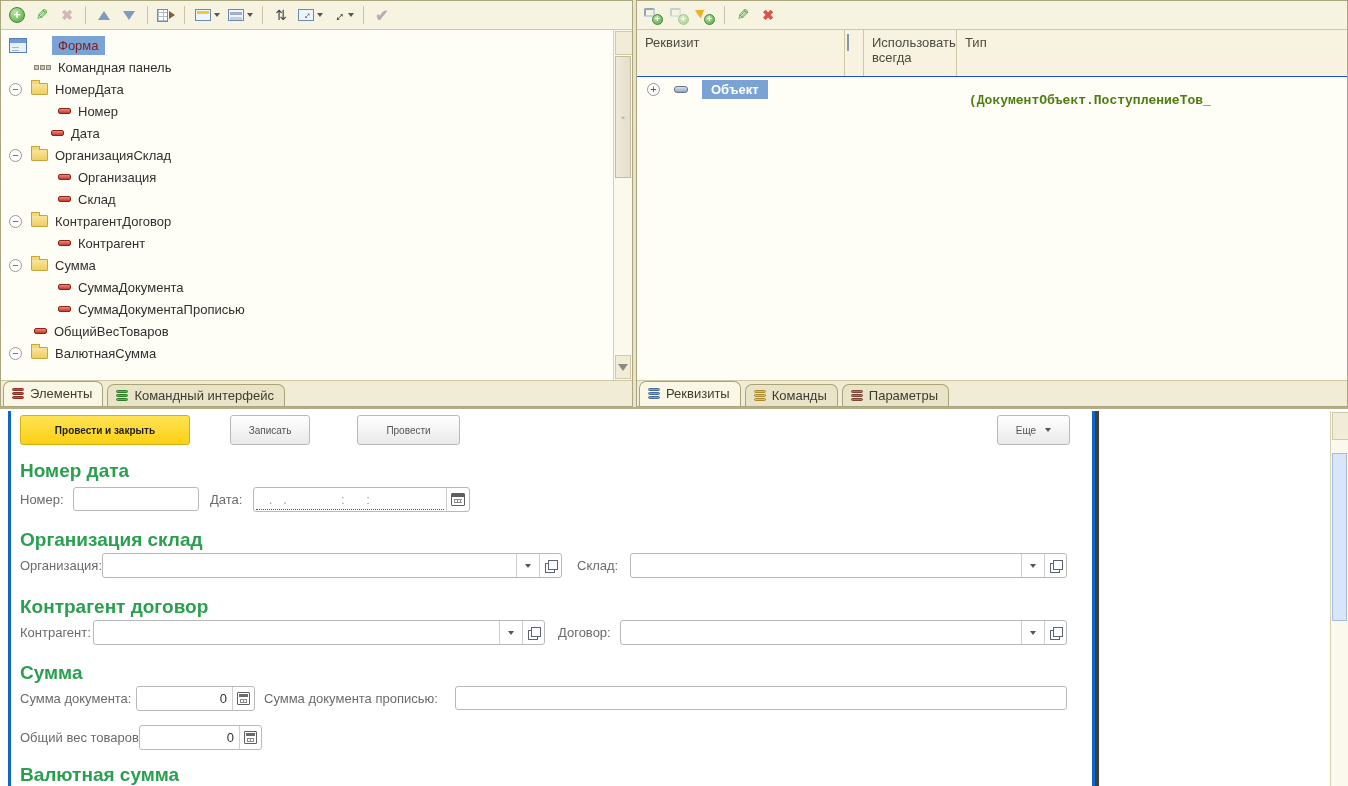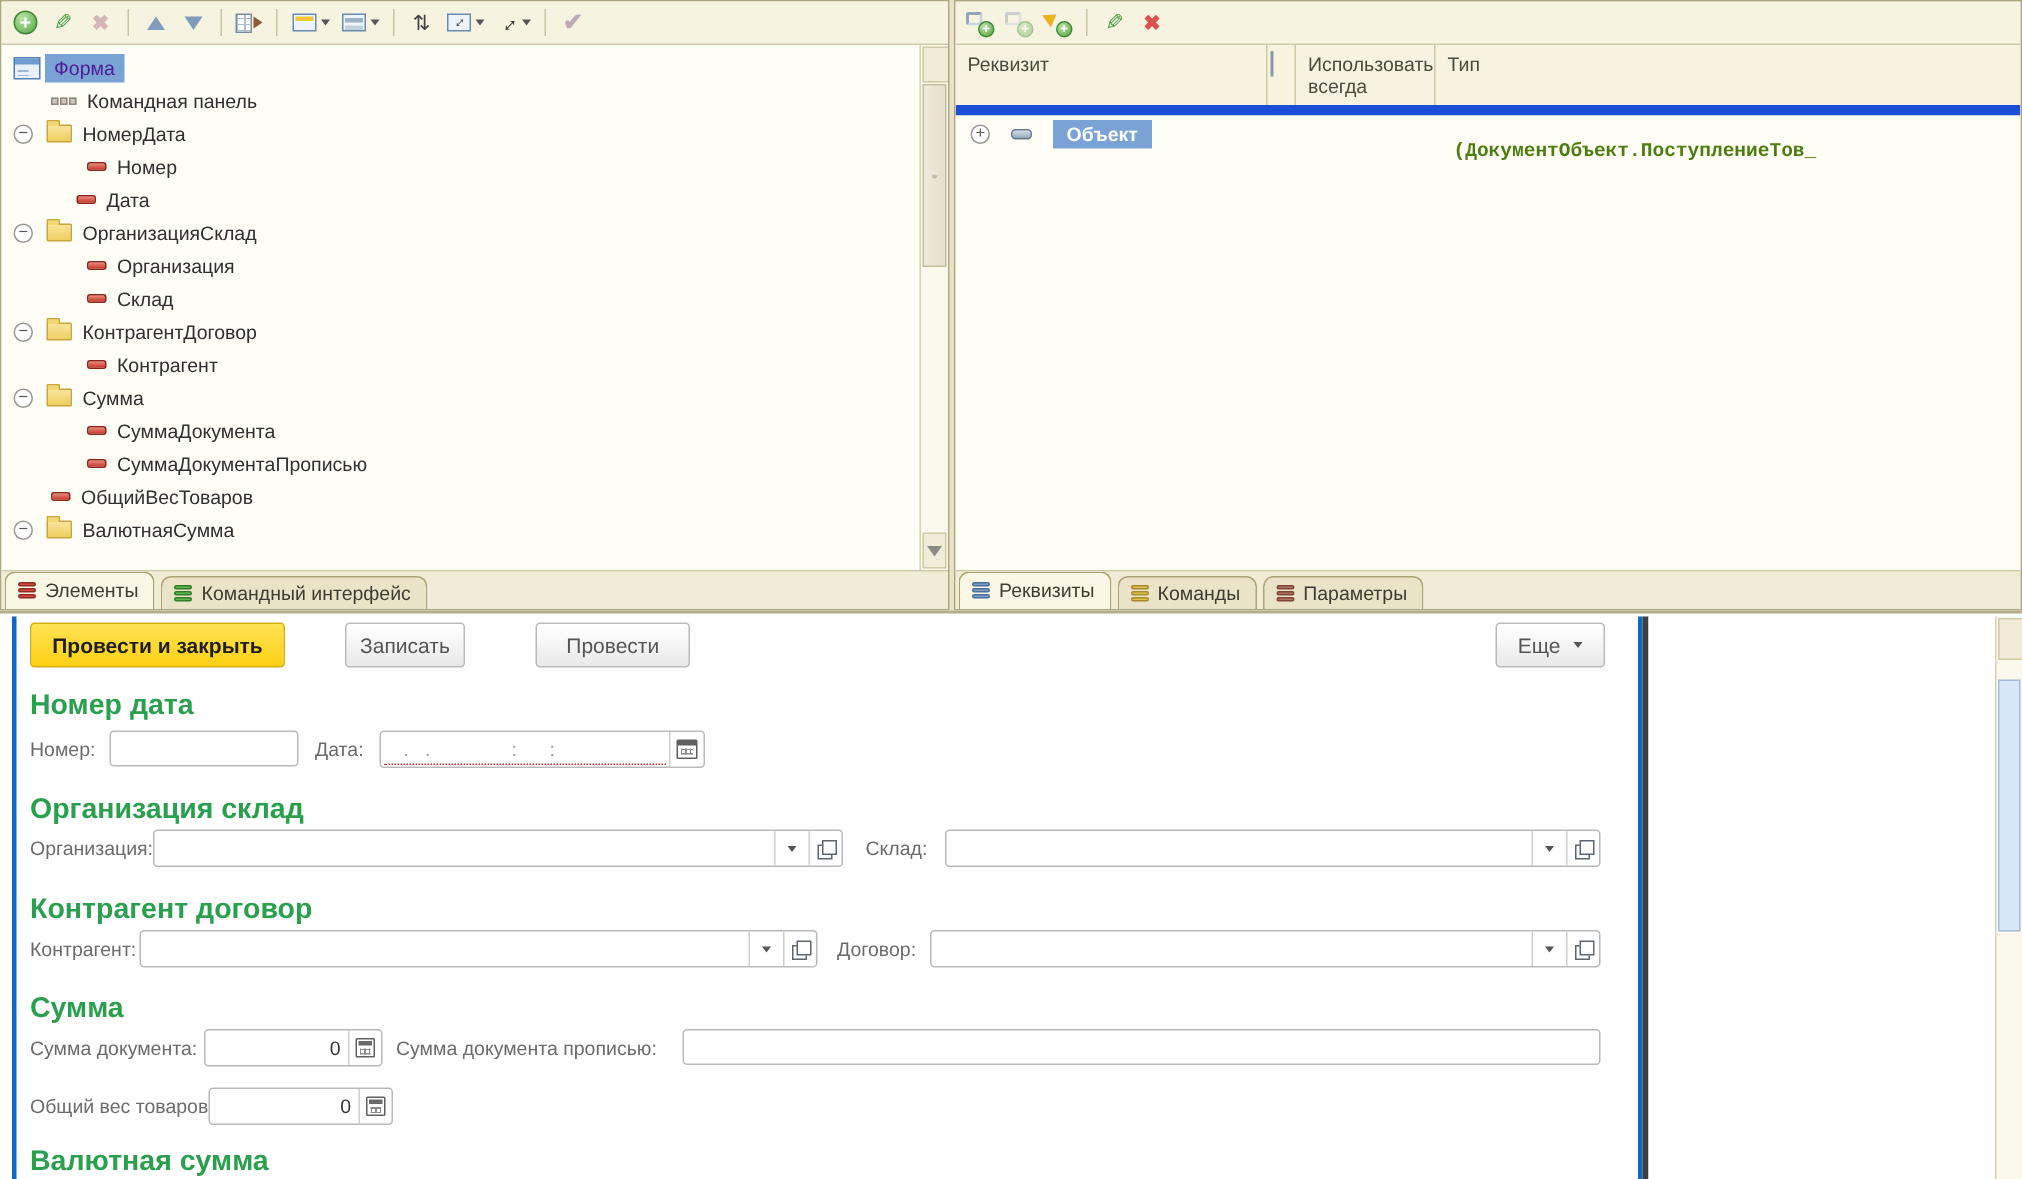--- a/index.html
+++ b/index.html
@@ -55,21 +55,21 @@
   .folder::before { content:""; position:absolute; left:-1px; top:-4px; width:7px; height:3px; background:#f3d876; border:1px solid #c8a43c; border-bottom:none; border-radius:1px 1px 0 0; }
   .dash-red { width:13px; height:6px; border-radius:2px; background:linear-gradient(#ec8a7e,#c83a2c); border:1px solid #8e2317; }
   .dash-gray { width:14px; height:7px; border-radius:3px; background:linear-gradient(#d7dfe9,#93a7bd); border:1px solid #63788f; }
   .form-ico { width:18px; height:15px; border:1px solid #5580b5; background:#e8f0fb; position:relative; }
   .form-ico::before { content:""; position:absolute; left:0; right:0; top:0; height:4px; background:#6f9bd4; }
   .form-ico::after { content:""; position:absolute; left:2px; right:7px; top:6px; height:6px;
       background:repeating-linear-gradient(0deg,#9db8d8 0 1px, transparent 1px 3px); }
   .cmdbar-ico { display:inline-flex; gap:1px; }
   .cmdbar-ico i { width:5px; height:5px; background:#cfc6bb; border:1px solid #90857a; }
   .tlabel { margin-left:7px; }
-  .tlabel.sel { background:#7ba2d4; color:#4c1d95; padding:2px 6px; margin-left:3px; }
+  .tlabel.sel { background:#7ba2d4; color:#7f1d1d; padding:2px 6px; margin-left:25px; }
 
   
   .vscroll { position:absolute; top:0; bottom:0; width:19px; background:#fbf8ee; border-left:1px solid #d7d2b2; }
   .vscroll .sbtn { position:absolute; left:1px; right:1px; height:24px; background:#f1ecd8; border:1px solid #cfcaa8; display:flex; align-items:center; justify-content:center; }
   .vscroll .sbtn.top { top:1px; } .vscroll .sbtn.bot { bottom:1px; }
   .tri-dn { width:0;height:0;border-left:5px solid transparent;border-right:5px solid transparent;border-top:7px solid #8b8b83; }
   .thumb-beige { position:absolute; left:1px; right:1px; background:linear-gradient(90deg,#efeada,#e4decb); border:1px solid #c2bd9c; }
   .thumb-blue { position:absolute; left:1px; right:1px; background:#d7e6f8; border:1px solid #a8bdd9; }
   .grip { position:absolute; left:50%; top:50%; width:4px; height:4px; margin:-2px; border-radius:50%; background:#c0ba9e; box-shadow:inset 0 1px 1px #fff; }
 
@@ -79,42 +79,42 @@
   .tab.active { background:#fbf7e6; height:25px; }
   .discs { display:inline-flex; flex-direction:column; gap:1px; }
   .discs i { width:12px; height:3px; border-radius:2px; }
   .discs.red i { background:#d24b3e; border:0.5px solid #8e2e24; }
   .discs.green i { background:#5cb84e; border:0.5px solid #2e7d28; }
   .discs.blue i { background:#7d9fc6; border:0.5px solid #4a6f9e; }
   .discs.yellow i { background:#dfc14b; border:0.5px solid #a8892b; }
   .discs.brown i { background:#b0705f; border:0.5px solid #7d4636; }
 
   
-  .grid-head { display:flex; height:47px; background:#f7f3e0; border-bottom:7px solid #1d4ed8; color:#4a4a3e; }
+  .grid-head { display:flex; height:47px; background:#f7f3e0; border-bottom:1px solid #1d4ed8; color:#4a4a3e; }
   .gcell { padding:5px 8px; border-right:1px solid #cdc8a6; overflow:hidden; }
   .gc-attr { width:208px; } .gc-ico { width:19px; padding:5px 2px; } .gc-use { width:93px; } .gc-type { flex:1; border-right:none; }
   .head-grid-ico { width:15px; height:13px; border:1px solid #8a97a5; background:
       linear-gradient(#8fa3ba 0 4px, transparent 4px),
       repeating-linear-gradient(0deg,#b6c2cf 0 1px, transparent 1px 4px),
       repeating-linear-gradient(90deg,#b6c2cf 0 1px, transparent 1px 5px), #fff; }
   .grid-body { position:absolute; left:0; right:0; top:47px; bottom:0; background:#fffef6; }
   .grow { height:24px; display:flex; align-items:center; }
   .grow .expander { margin-left:10px; }
   .grow .dash-gray { margin-left:14px; }
   .obj-label { margin-left:14px; background:#7ba2d4; color:#fff; font-weight:bold; padding:2px 9px; }
   .type-text { position:absolute; left:332px; top:16px; font-weight:bold; color:#4d7c0f; white-space:nowrap;font-family:Liberation Mono, monospace; }
 
   
   .bottom { position:absolute; left:0; top:407px; width:1348px; height:379px; background:#fff; border-top:2px solid #b3ae8a; }
   .vline-blue { position:absolute; top:2px; bottom:0; width:3px; background:#1166c9; }
   .vline-dark { position:absolute; top:2px; bottom:0; width:4px; background:#3f3f3f; }
   .right-pane { position:absolute; top:2px; bottom:0; left:1099px; width:231px; background:#fff; }
   .form-scroll { position:absolute; top:2px; bottom:0; right:0; width:18px; background:#fbf8ee; border-left:1px solid #d7d2b2; }
 
-  .btn { position:absolute; height:30px; border:1px solid #b9b9b9; border-radius:3px; background:linear-gradient(#ffffff,#e9e9e9); color:#555; font-size:14px; display:flex; align-items:center; justify-content:center; font-family:"Liberation Sans",sans-serif; }
+  .btn { position:absolute; height:30px; border:1px solid #b9b9b9; border-radius:3px; background:linear-gradient(#ffffff,#e9e9e9); color:#555; font-size:10px; display:flex; align-items:center; justify-content:center; font-family:"Liberation Sans",sans-serif; }
   .btn-yellow { background:linear-gradient(#ffe353,#fcd015); border-color:#d0b213; color:#1e1e1e; font-weight:bold; }
   .sect-title { position:absolute; font-size:19px; font-weight:bold; color:#2aa04f; }
   .flabel { position:absolute; color:#6b6b6b; height:25px; display:flex; align-items:center; }
   .inp { border:1px solid #b9b9b9; border-radius:3px; height:24px; background:#fff; font-family:"Liberation Sans",sans-serif; font-size:13px; color:#333; padding:0 5px; }
   .ctrl { position:absolute; display:flex; height:25px; border:1px solid #b9b9b9; border-radius:3px; background:#fff; }
   .ctrl input { border:none; outline:none; flex:1; min-width:0; font-family:"Liberation Sans",sans-serif; font-size:13px; color:#333; padding:0 5px; background:transparent; }
   .ctrl input.num { text-align:right; }
   .seg { border-left:1px solid #cfcfcf; display:flex; align-items:center; justify-content:center; }
   .seg.dd { width:23px; } .seg.open { width:22px; } .seg.cal { width:23px; } .seg.calc { width:22px; }
   .open-ico { position:relative; width:12px; height:12px; }

